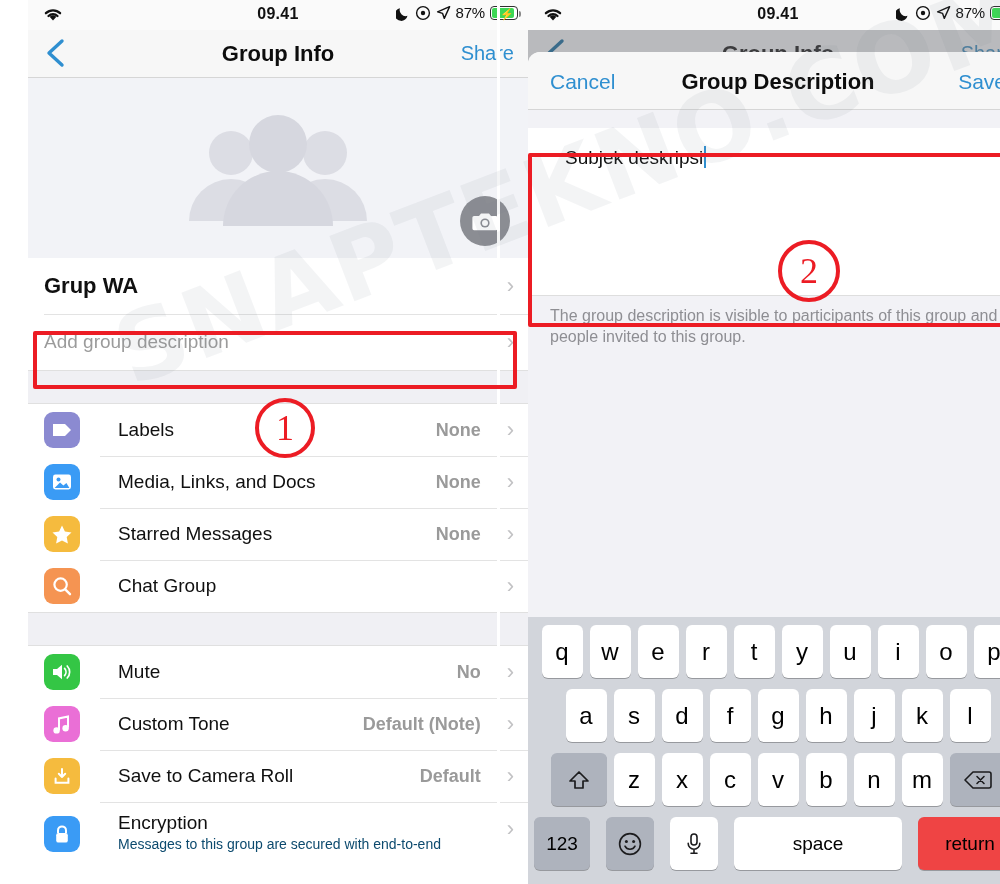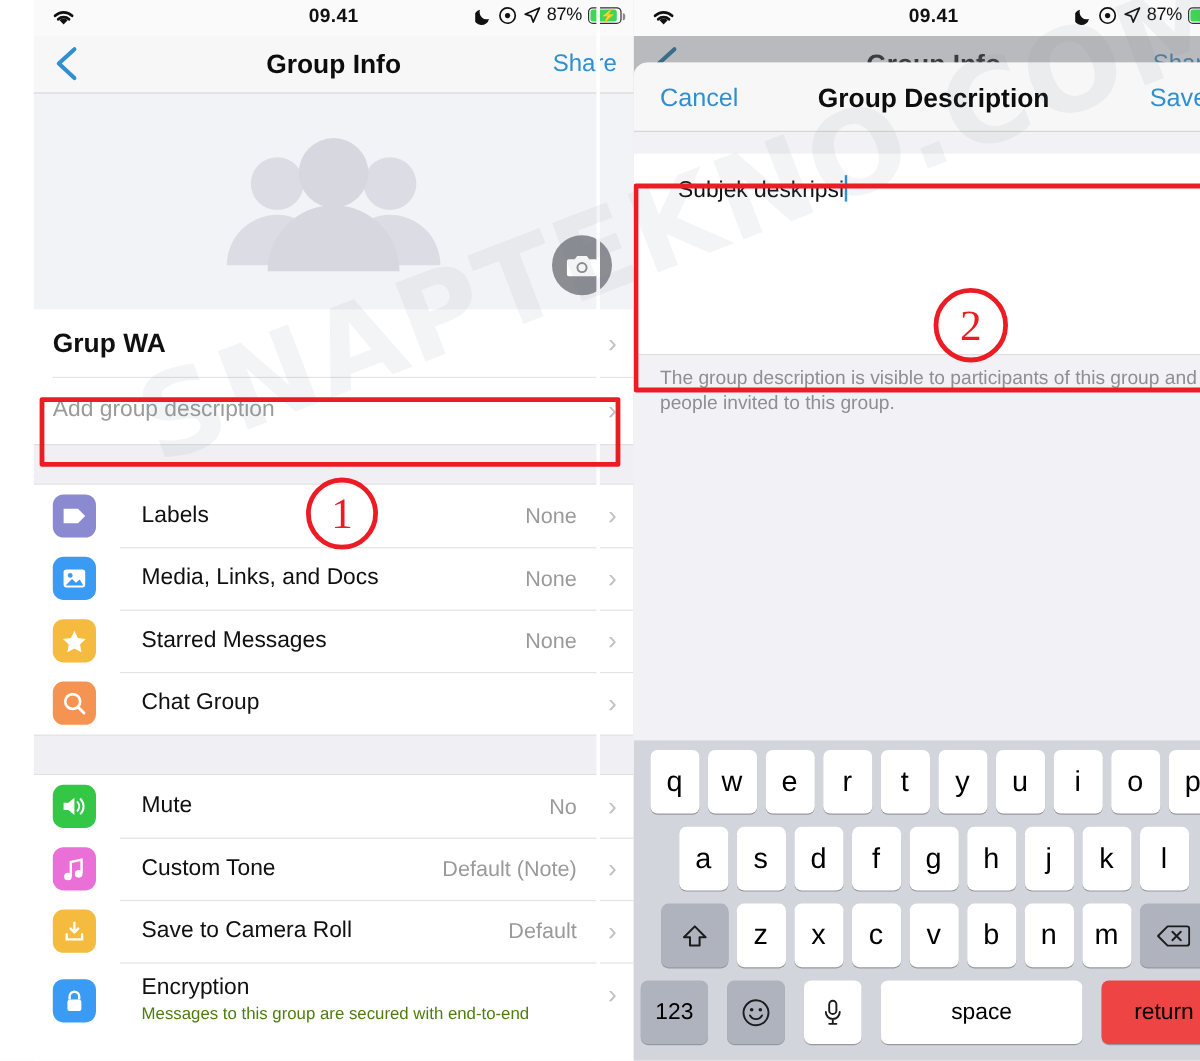--- a/index.html
+++ b/index.html
@@ -121,22 +121,22 @@
   }
   .row.no-icon + .row.no-icon::before { left: 16px; }
   .row-icon {
     width: 36px; height: 36px; border-radius: 9px;
     flex: 0 0 36px; margin-right: 22px;
     display: flex; align-items: center; justify-content: center;
   }
   .row-label { font-size: 19px; color: #101010; flex: 1; }
   .row-label.big { font-size: 22px; font-weight: bold; }
   .row-label.placeholder { color: #9b9b9b; font-size: 19px; }
-  .row-sub { font-size: 14px; color: #4d7c0f; margin-top: 2px; }
-  .row-value { font-size: 18px; color: #9a9a9a; margin-right: 10px; }
+  .row-sub { font-size: 14px; color: #0c4a6e; margin-top: 2px; }
+  .row-value { font-size: 18px; color: #9a9a9a; margin-right: 10px; font-weight: bold; }
   .chev { color: #c2c2c4; font-size: 22px; line-height: 1; font-weight: 300; }
   .grouprow { min-height: 56px; background:#fff; }
   .descrow { min-height: 56px; background:#fff; }
   .section-gap { height: 34px; background: #f0f0f4;
     border-top: 1px solid #e0e0e0; border-bottom: 1px solid #e0e0e0; }
 
   
   .annot-box {
     position: absolute; border: 4px solid #ec1c24; z-index: 70;
     pointer-events: none; border-radius: 2px;

